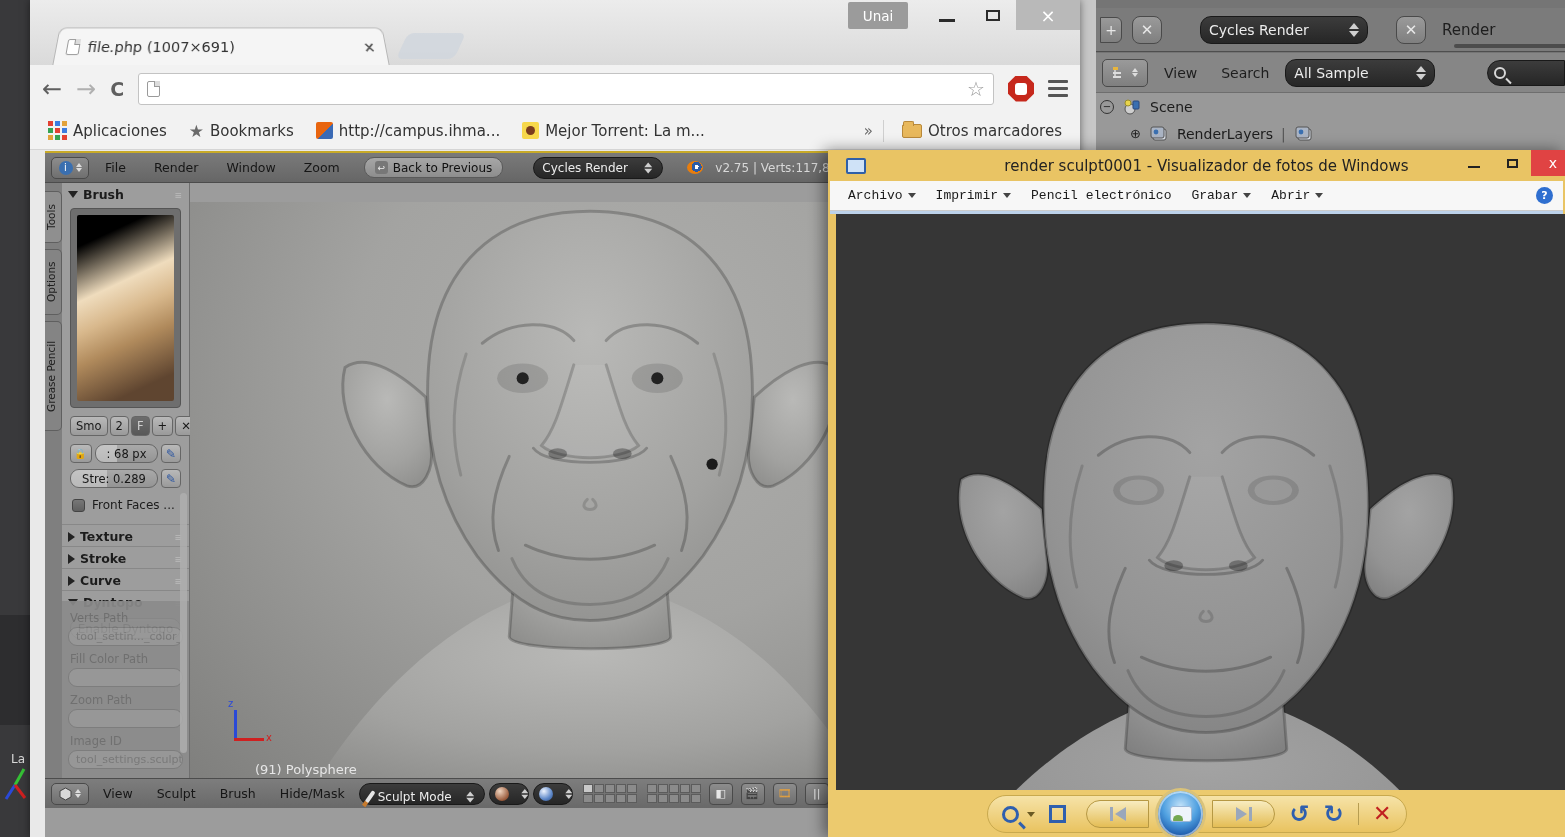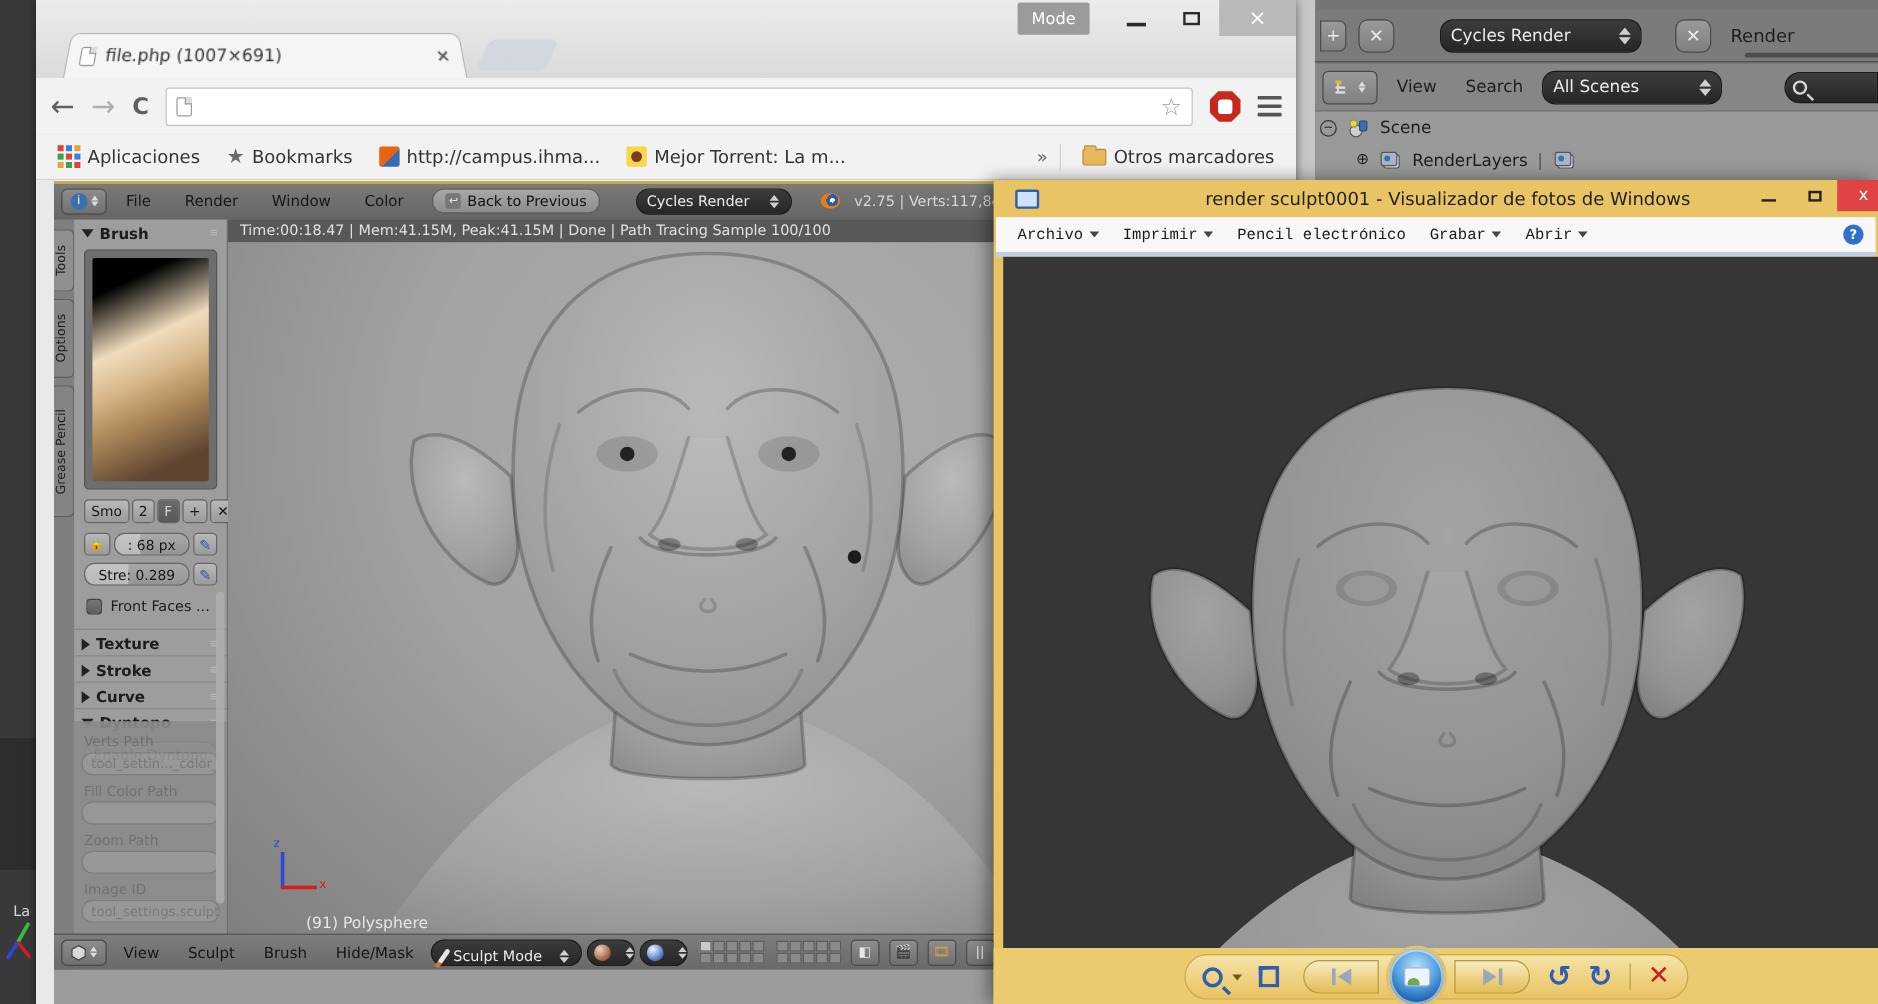--- a/index.html
+++ b/index.html
@@ -272,21 +272,21 @@
             <line x1="3" y1="4" x2="3" y2="11" stroke="#ddd" stroke-width="1.5"></line>
         </svg>
         <span class="mini-arrows">
             <i class="up"></i>
             <i class="dn"></i>
           </span>
       </div>
       <span class="menu-label">View</span>
       <span class="menu-label">Search</span>
       <div class="bl-dd" style="width:150px;height:28px">
-        <span>All Scenes</span>
+        <span>All Sample</span>
         <span class="dd-arrows">
             <i class="up"></i>
             <i class="dn"></i>
           </span>
       </div>
       <div class="search-pill">
           <span class="mag"></span>
         </div>
     </div>
     <div class="outliner-rows">
@@ -318,21 +318,21 @@
   </div>
 
   <div class="abs chrome">
     <div class="chrome-titlebar">
       <div class="tab">
         <span class="page-icon"></span>
         <span class="tab-title">file.php (1007×691)</span>
         <span class="tab-close">×</span>
       </div>
       <div class="newtab-nub"></div>
-      <div class="profile-btn">Mode</div>
+      <div class="profile-btn">Unai</div>
       <div class="win-controls">
         <div class="wc min">
             <i></i>
           </div>
         <div class="wc max">
             <i></i>
           </div>
         <div class="wc close">
             <span>×</span>
           </div>
@@ -398,36 +398,35 @@
           <div class="info-ed-btn">
             <span class="info-circle">i</span>
             <span class="mini-arrows">
                 <i class="up"></i>
                 <i class="dn"></i>
               </span>
           </div>
           <span class="m">File</span>
           <span class="m">Render</span>
           <span class="m">Window</span>
-          <span class="m">Color</span>
+          <span class="m">Zoom</span>
           <div class="back-prev">
             <span class="bp-ic">↩</span>
             <span>Back to Previous</span>
           </div>
           <div class="bl-dd shot-dd">
             <span>Cycles Render</span>
             <span class="dd-arrows" style="transform:scale(.8)">
                 <i class="up"></i>
                 <i class="dn"></i>
               </span>
           </div>
           <span class="blender-logo"></span>
           <span class="shot-stats txt">v2.75 | Verts:117,842 | Faces:227,736 | Tris:235,6</span>
         </div>
-        <div class="shot-status txt">Time:00:18.47 | Mem:41.15M, Peak:41.15M | Done | Path Tracing Sample 100/100</div>
 
         <div class="tool-tabs">
           <div class="vtab" style="top:8px;height:52px">Tools</div>
           <div class="vtab" style="top:66px;height:66px;background:#848484">Options</div>
           <div class="vtab" style="top:138px;height:110px;background:#848484">Grease Pencil</div>
         </div>
 
         <div class="tool-panel">
           <div class="panel-head" style="border-top:none">
             <span class="tri open"></span>

